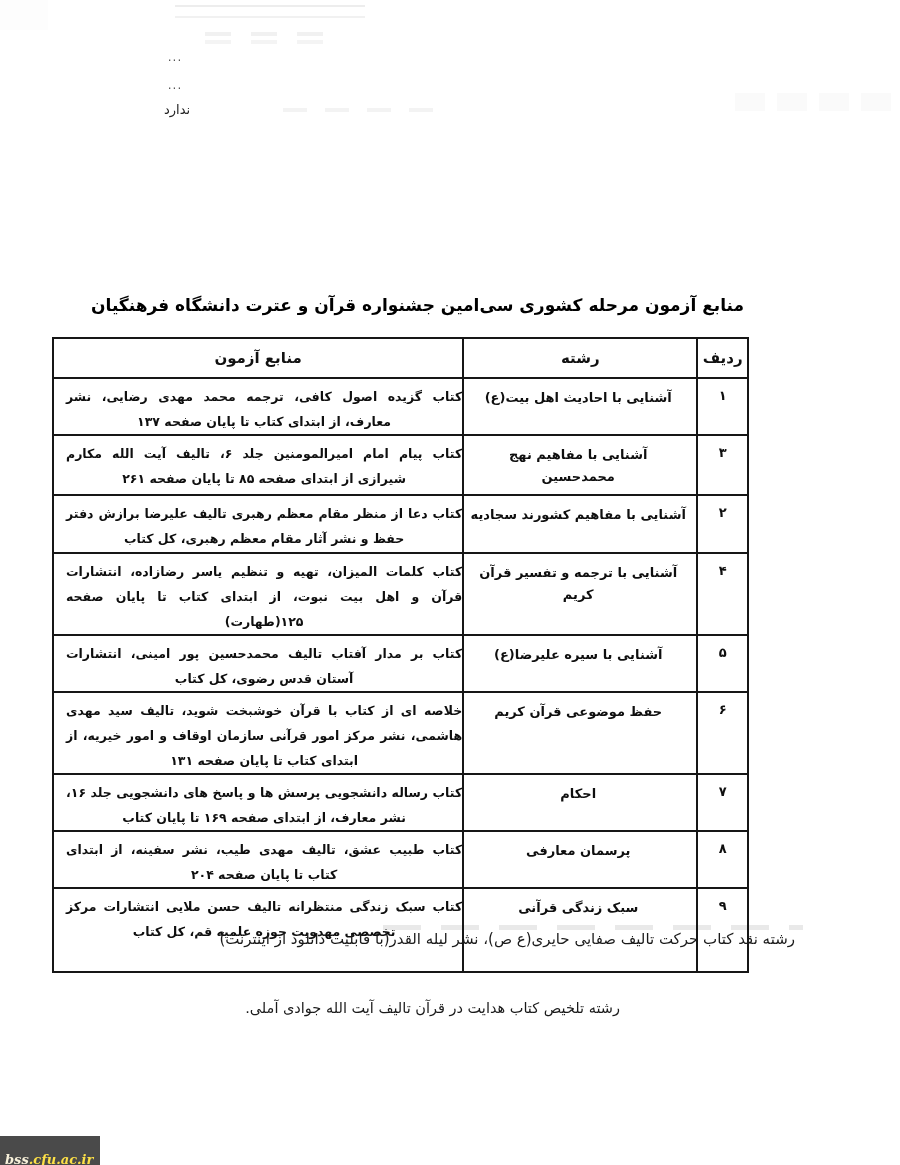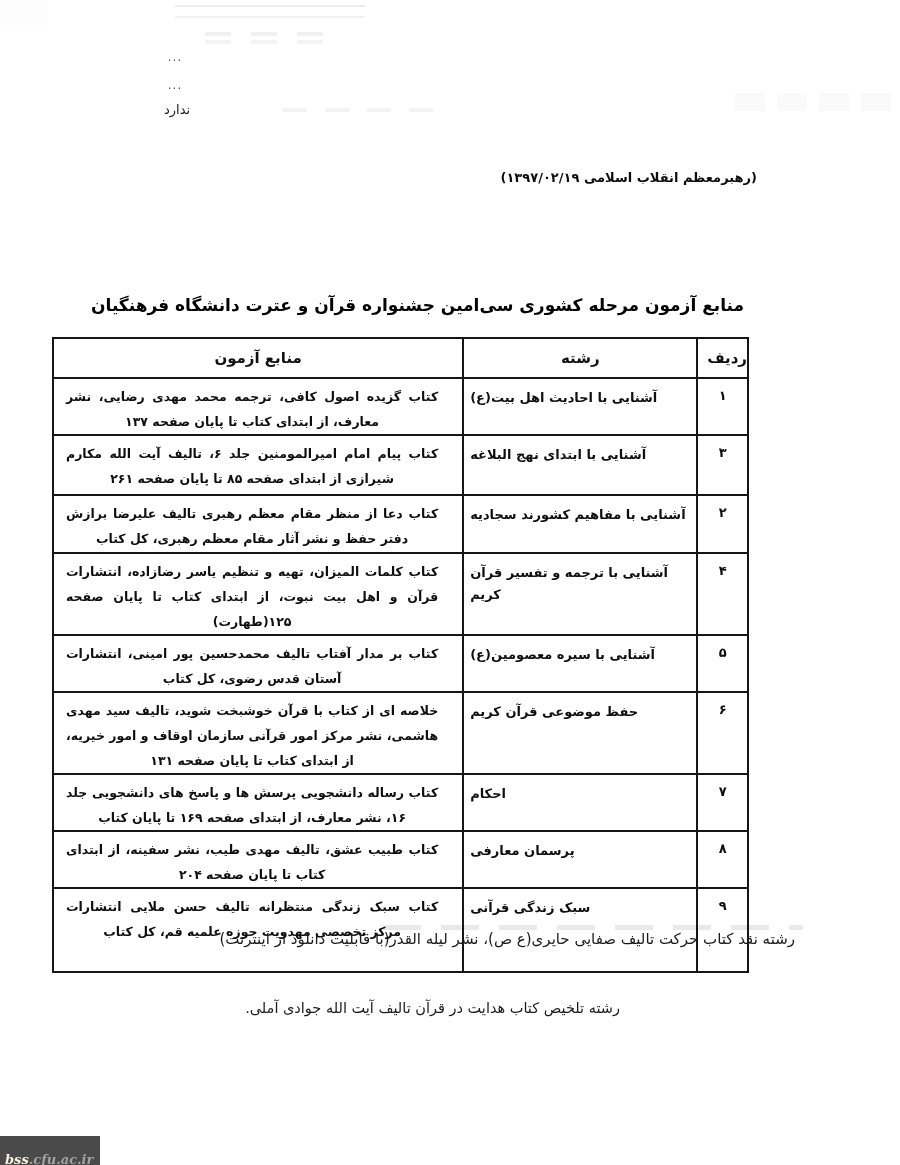--- a/index.html
+++ b/index.html
@@ -35,27 +35,27 @@
   
   #doc-title{position:absolute;left:69px;top:295px;width:697px;text-align:center;
              direction:rtl;font-weight:bold;font-size:17px;color:#000;}
 
   
   #exam-table{position:absolute;left:52px;top:337px;width:697px;direction:rtl;
               border-collapse:collapse;table-layout:fixed;}
   #exam-table th,#exam-table td{border:2px solid #161616;overflow:hidden;}
   #exam-table thead tr{height:40px;}
   #exam-table th{font-weight:bold;font-size:15px;text-align:center;vertical-align:middle;padding:0;border-radius:11px;}
-  #exam-table th:nth-child(1),#exam-table td:nth-child(1){width:47px;text-align:right;}
+  #exam-table th:nth-child(1),#exam-table td:nth-child(1){width:47px;}
   #exam-table th:nth-child(2),#exam-table td:nth-child(2){width:224px;}
   #exam-table th:nth-child(3),#exam-table td:nth-child(3){width:394px;}
   #exam-table td{vertical-align:top;font-weight:bold;color:#0f0f0f;}
   #exam-table td:nth-child(1){text-align:center;font-size:13px;padding-top:9px;}
-  #exam-table td:nth-child(2){text-align:left;font-size:13px;line-height:22px;padding:8px 10px 0 6px;}
-  #exam-table td:nth-child(3){font-size:12.5px;line-height:25px;padding:5px 24px 0 12px;
+  #exam-table td:nth-child(2){text-align:center;font-size:13px;line-height:22px;padding:8px 10px 0 6px;}
+  #exam-table td:nth-child(3){font-size:12.5px;line-height:25px;padding:5px 0 0 12px;
                               text-align:justify;text-align-last:center;}
   #exam-table tbody tr:nth-child(1){height:53px;}
   #exam-table tbody tr:nth-child(2){height:60px;}
   #exam-table tbody tr:nth-child(3){height:58px;}
   #exam-table tbody tr:nth-child(4){height:58px;}
   #exam-table tbody tr:nth-child(5){height:56px;}
   #exam-table tbody tr:nth-child(6){height:56px;}
   #exam-table tbody tr:nth-child(7){height:57px;}
   #exam-table tbody tr:nth-child(8){height:57px;}
   #exam-table tbody tr:nth-child(9){height:84px;}
@@ -64,78 +64,77 @@
   .note{position:absolute;direction:rtl;text-align:right;white-space:nowrap;
         font-size:15px;color:#1a1a1a;}
   #note1{right:105px;top:930px;}
   #note2{right:280px;top:1000px;font-size:14.5px;}
 
   
   #watermark{position:absolute;left:0;top:1136px;height:22px;background:#4a4a4a;
              display:flex;align-items:center;padding:12px 7px 0 5px;
              font-family:"DejaVu Serif",serif;font-style:italic;font-weight:bold;font-size:13px;}
   #watermark .wm-b{color:#f7f0da;}
-  #watermark .wm-o{color:#a3a3a3;}
+  #watermark .wm-o{color:#fde047;}
 </style>
 </head>
 <body>
 
 <div class="page">
 
   <div class="artifact" id="a-topleft"></div>
   <div class="artifact" id="a-line1"></div>
   <div class="artifact" id="a-line2"></div>
   <div class="artifact" id="a-dash1"></div>
   <div class="artifact" id="a-dash2"></div>
   <div class="artifact" id="a-dash3"></div>
   <div class="artifact" id="a-rects"></div>
   <div class="artifact" id="a-dash4"></div>
 
   <div class="dots" id="dots1">...</div>
   <div class="dots" id="dots2">...</div>
   <div id="nadarad">ندارد</div>
 
   <div id="quote">
-    <div class="qattr">(رهبرمعظم انقلاب اسلامی ۱۳۹۷/۰۲/۱۹)</div>
   </div>
 
   <div id="doc-title">منابع آزمون مرحله کشوری سی‌امین جشنواره قرآن و عترت دانشگاه فرهنگیان</div>
 
   <table id="exam-table">
     <thead>
       <tr>
         <th>ردیف</th>
         <th>رشته</th>
         <th>منابع آزمون</th>
       </tr>
     </thead>
     <tbody>
         <tr>
           <td>۱</td>
           <td>آشنایی با احادیث اهل بیت(ع)</td>
           <td>کتاب گزیده اصول کافی، ترجمه محمد مهدی رضایی، نشر معارف، از ابتدای کتاب تا پایان صفحه ۱۳۷</td>
         </tr>
         <tr>
           <td>۳</td>
-          <td>آشنایی با ابتدای نهج البلاغه</td>
+          <td>آشنایی با مفاهیم نهج محمدحسین</td>
           <td>کتاب پیام امام امیرالمومنین جلد ۶، تالیف آیت الله مکارم شیرازی از ابتدای صفحه ۸۵ تا پایان صفحه ۲۶۱</td>
         </tr>
         <tr>
           <td>۲</td>
           <td>آشنایی با مفاهیم کشورند سجادیه</td>
           <td>کتاب دعا از منظر مقام معظم رهبری تالیف علیرضا برازش دفتر حفظ و نشر آثار مقام معظم رهبری، کل کتاب</td>
         </tr>
         <tr>
           <td>۴</td>
           <td>آشنایی با ترجمه و تفسیر قرآن کریم</td>
           <td>کتاب کلمات المیزان، تهیه و تنظیم یاسر رضازاده، انتشارات قرآن و اهل بیت نبوت، از ابتدای کتاب تا پایان صفحه ۱۲۵(طهارت)</td>
         </tr>
         <tr>
           <td>۵</td>
-          <td>آشنایی با سیره معصومین(ع)</td>
+          <td>آشنایی با سیره علیرضا(ع)</td>
           <td>کتاب بر مدار آفتاب تالیف محمدحسین پور امینی، انتشارات آستان قدس رضوی، کل کتاب</td>
         </tr>
         <tr>
           <td>۶</td>
           <td>حفظ موضوعی قرآن کریم</td>
           <td>خلاصه ای از کتاب با قرآن خوشبخت شوید، تالیف سید مهدی هاشمی، نشر مرکز امور قرآنی سازمان اوقاف و امور خیریه، از ابتدای کتاب تا پایان صفحه ۱۳۱</td>
         </tr>
         <tr>
           <td>۷</td>
           <td>احکام</td>

